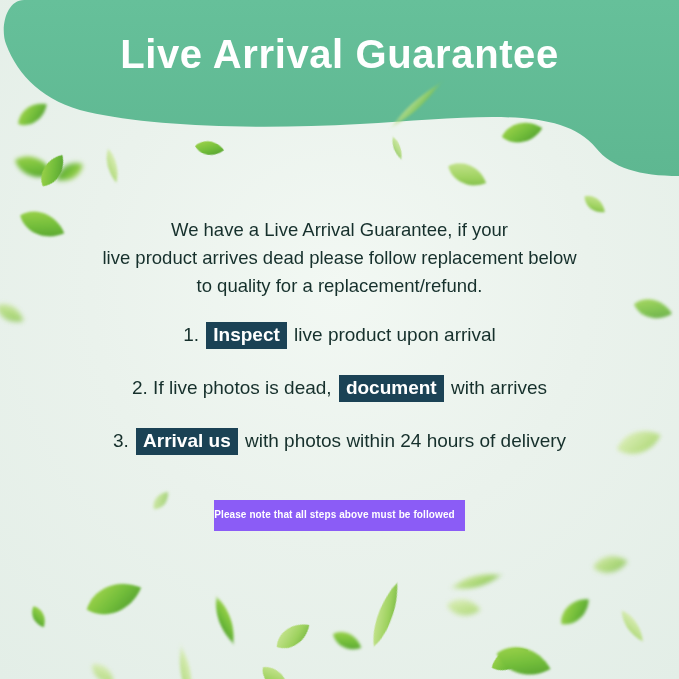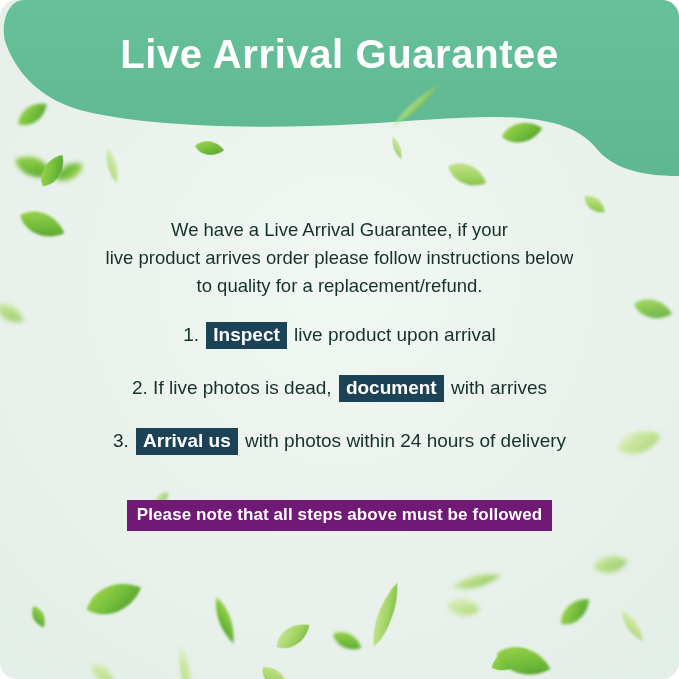--- a/index.html
+++ b/index.html
@@ -7,21 +7,20 @@
     padding: 0;
     background: #ffffff;
   }
   #poster {
     position: relative;
     width: 679px;
     height: 679px;
     overflow: hidden;
     font-family: "Liberation Sans", sans-serif;
     background: #eaf2ec;
-    border-radius: 17px;
   }
 
   
   .bg-wash {
     position: absolute;
     inset: 0;
     background:
       radial-gradient(circle at 50% 42%, #f2f8f3 0%, #eaf2ec 48%, #e3eee7 100%);
   }
 
@@ -111,26 +110,26 @@
 
   .notes {
     position: absolute;
     left: 0;
     top: 500px;
     width: 679px;
     text-align: center;
   }
   .note-bar {
     display: inline-block;
-    background: #701a75;
+    background: #8b5cf6;
     color: #ffffff;
-    font-size: 17px;
+    font-size: 10px;
     font-weight: 700;
     letter-spacing: 0.1px;
-    padding: 5px 10px 6px 10px;
+    padding: 5px 10px 6px 0;
     line-height: 20px;
     white-space: nowrap;
   }
   .note-row { margin-bottom: 8px; }
 </style>
 </head>
 <body>
 
 <div id="poster">
 
@@ -360,21 +359,21 @@
       </g>
     </svg>
   </div>
 
   <div class="title">Live Arrival Guarantee</div>
 
   <div class="content">
 
     <div class="intro">
       <div>We have a Live Arrival Guarantee, if your</div>
-      <div>live product arrives order please follow instructions below</div>
+      <div>live product arrives dead please follow replacement below</div>
       <div>to quality for a replacement/refund.</div>
     </div>
 
     <div class="steps">
 
       <div class="step">
         <span class="step-num">1.</span>
         <span class="chip">Inspect</span>
         <span>live product upon arrival</span>
       </div>

